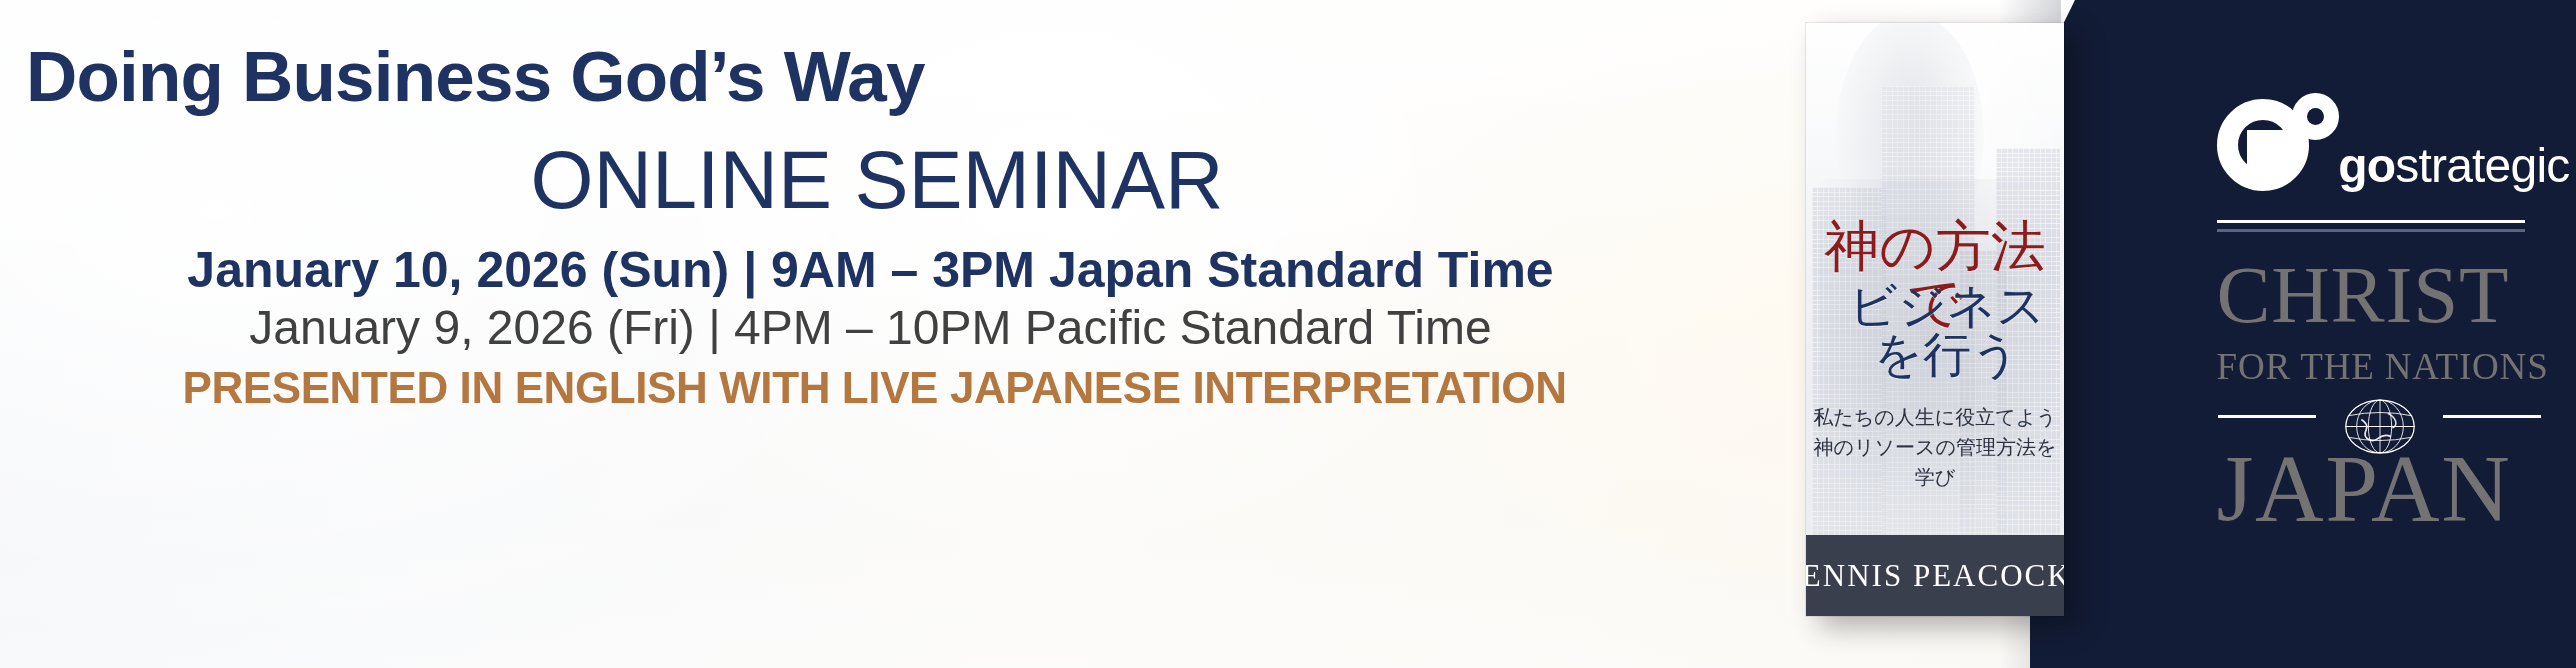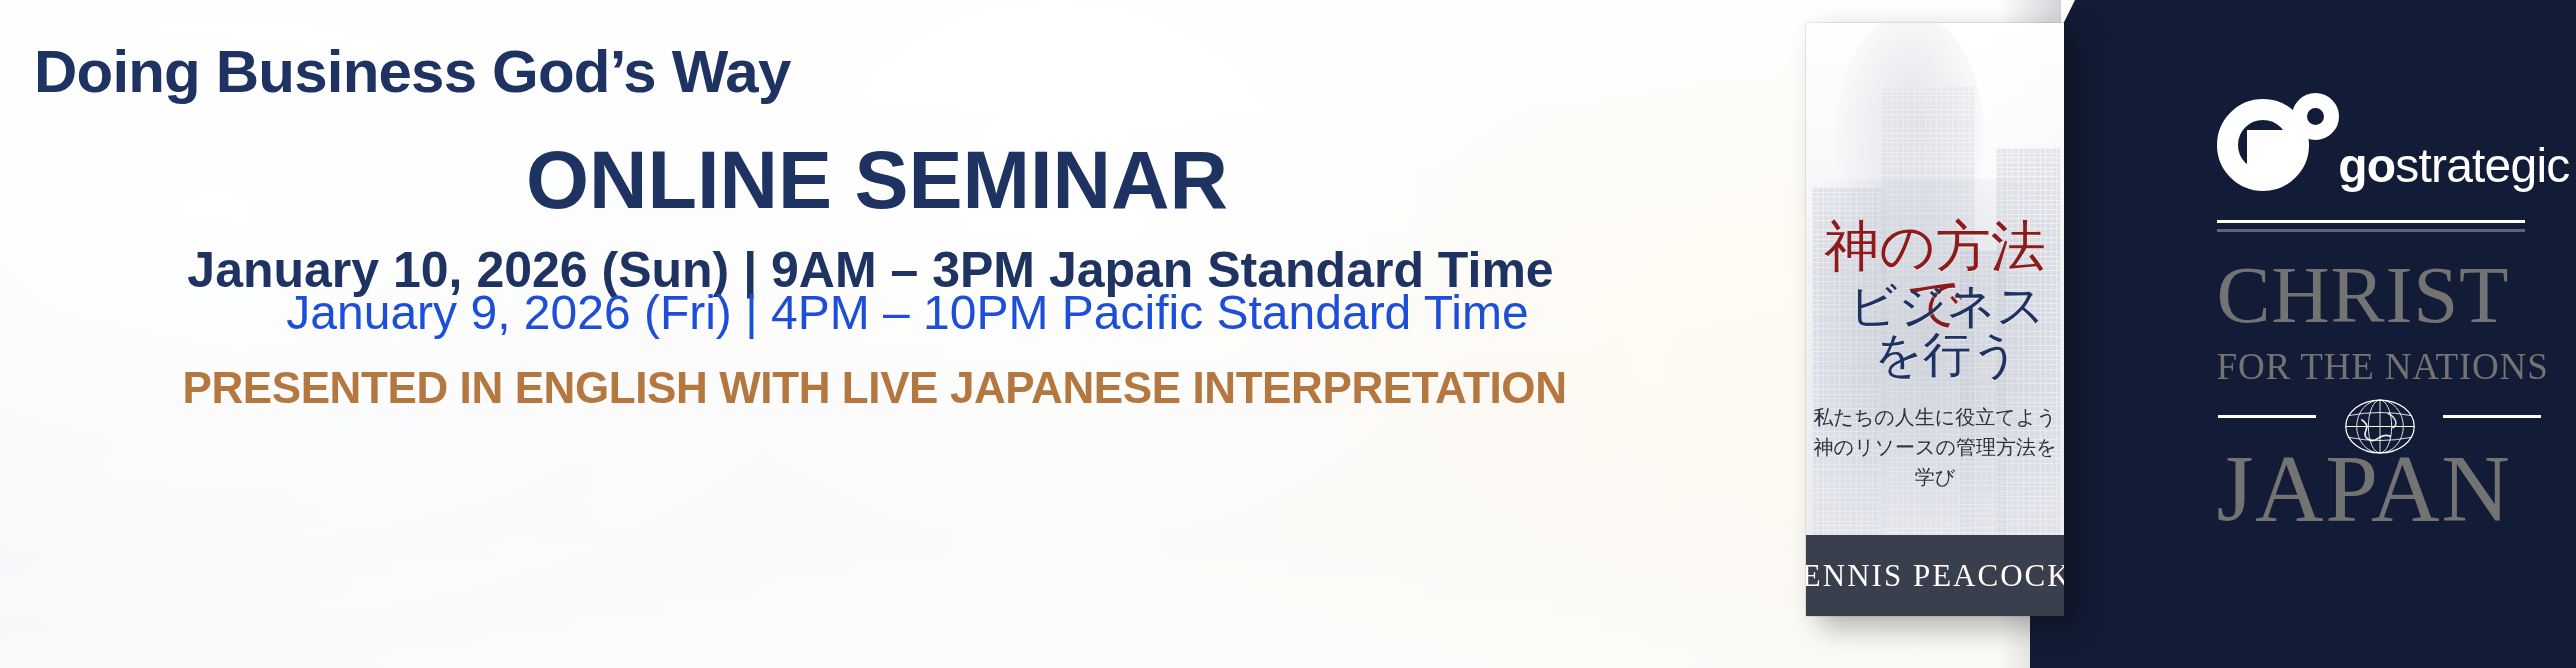--- a/index.html
+++ b/index.html
@@ -50,48 +50,47 @@
     position:absolute;right:12%;top:-10%;width:42%;height:120%;
     background:radial-gradient(ellipse at 60% 50%, rgba(255,250,240,.80), rgba(255,255,255,0) 60%);
   }
 
   
   .copy{
     position:absolute;left:0;top:0;width:1756px;height:668px;
     z-index:6;
   }
   .t-main{
-    position:absolute;left:34px;top:41px;width:1686px;
-    font-size:60px;line-height:1.02;font-weight:700;
+    position:absolute;left:26px;top:41px;width:1686px;
+    font-size:71px;line-height:1.02;font-weight:700;
     letter-spacing:-0.8px;
     color:#1e3362;
     white-space:nowrap;
   }
   .t-sub{
     position:absolute;left:34px;top:139px;width:1686px;
     text-align:center;
-    font-size:81px;line-height:1.02;font-weight:700;
+    font-size:81px;line-height:1.02;font-weight:400;
     letter-spacing:0px;
     color:#1e3362;
     white-space:nowrap;
   }
   .t-date1{
     position:absolute;left:0px;top:244px;width:1741px;
     text-align:center;
     font-size:50px;line-height:1.06;font-weight:700;
     color:#1e3362;
     white-space:nowrap;
   }
   .t-date2{
-    position:absolute;left:0px;top:288px;width:1741px;
+    position:absolute;left:0px;top:303px;width:1741px;
     text-align:center;
     font-size:48px;line-height:1.06;font-weight:400;
-    color:#1d4ed8;
-    white-space:nowrap;
-    margin-left:37px;
+    color:#404040;
+    white-space:nowrap;
   }
   .t-note{
     position:absolute;left:0px;top:365px;width:1749px;
     text-align:center;
     font-size:44px;line-height:1.05;font-weight:700;
     letter-spacing:-0.4px;
     color:#b4773f;
     white-space:nowrap;
   }
 

